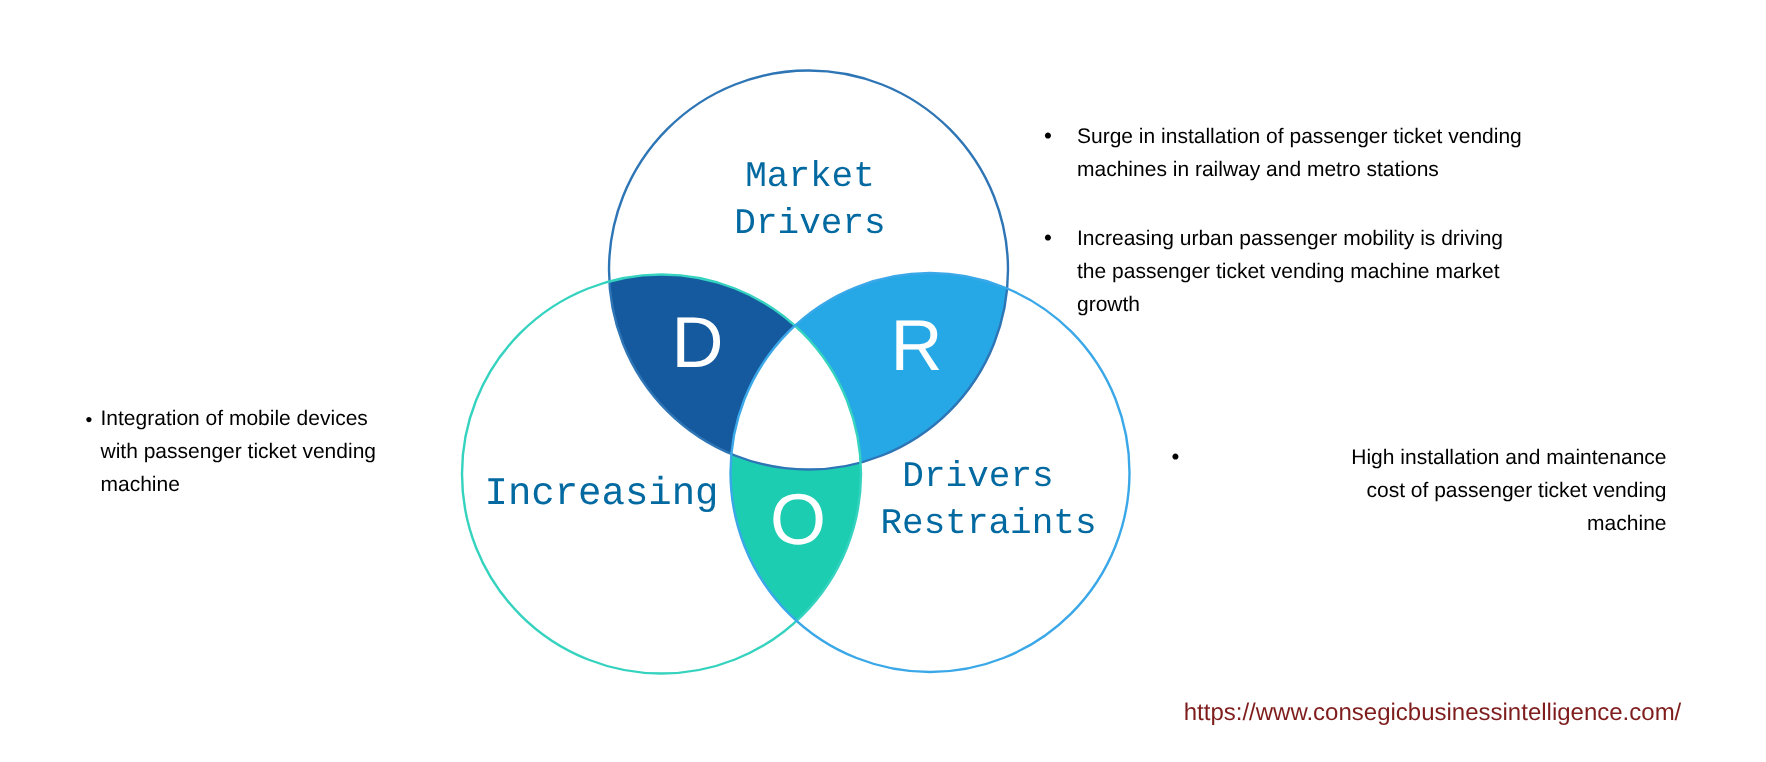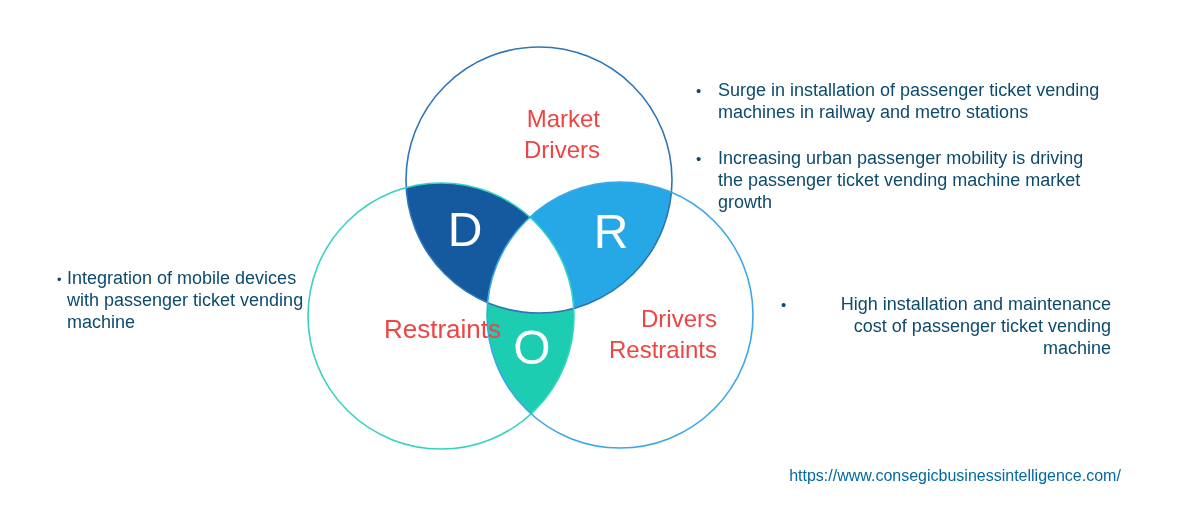--- a/index.html
+++ b/index.html
@@ -8,46 +8,46 @@
     font-family:"Liberation Sans", sans-serif; overflow:hidden;
   }
   .venn { position:absolute; left:0; top:0; }
   .outline { fill:none; stroke-width:1.6px; }
   .lens-letter {
     font-family:"Liberation Sans", sans-serif;
     font-size:48px; text-anchor:middle; dominant-baseline:central;
     font-weight:400;
   }
   .circle-label {
-    position:absolute; color:#ef4444; text-align:right;
-    font-size:24px; line-height:1.28; font-weight:400;
+    position:absolute; color:#0369a1; text-align:center;
+    font-size:24px; line-height:1.28; font-weight:400;font-family:Liberation Mono, monospace;
   }
   .drivers-label     { left:480px; top:104px; width:120px; }
   .opportunity-label { left:301px; top:313px; width:200px; font-size:26px; }
   .restraints-label  { left:587px; top:304px; width:130px; }
   .bullets {
     position:absolute; list-style:none; margin:0; padding:0;
-    color:#0c4a6e; font-size:18px; line-height:22px;
+    color:#000000; font-size:14px; line-height:22px;
   }
   .bullets li { position:relative; white-space:pre-line; }
   .bullets li::before {
     content:"\2022"; position:absolute; left:0; top:0;
   }
   .list-drivers { left:696px; top:79px; width:450px; }
   .list-drivers li { padding-left:22px; margin-bottom:24px; }
   .list-drivers li::before { font-size:15px; top:1px; }
   .list-restraints { left:781px; top:293px; width:330px;text-align:right; }
   .list-restraints li { padding-left:15px; }
   .list-restraints li::before { font-size:15px; top:1px; }
   .list-opportunity { left:57px; top:267px; width:280px; }
   .list-opportunity li { padding-left:10px; margin-bottom:30px; }
   .list-opportunity li::before { font-size:13px; top:2px; }
   .footer-url {
     position:absolute; left:740px; top:467px; width:430px;
-    text-align:center; font-size:16px; color:#0369a1;
+    text-align:center; font-size:16px; color:#7f1d1d;
   }
 </style>
 </head>
 <body>
 
 <div class="canvas">
 
   <svg class="venn" width="1177" height="508" viewBox="0 0 1177 508">
     <defs>
       <clipPath id="clipL">
@@ -75,21 +75,21 @@
     <circle class="outline" cx="539" cy="180" r="133" stroke="#2E75B6"></circle>
     <circle class="outline" cx="441" cy="316" r="133" stroke="#35D3BF"></circle>
     <circle class="outline" cx="620" cy="315" r="133" stroke="#3AA8E8"></circle>
 
     <text class="lens-letter" x="465" y="229" fill="#FFFFFF">D</text>
     <text class="lens-letter" x="611" y="231" fill="#FFFFFF">R</text>
     <text class="lens-letter" x="532" y="347" fill="#FFFFFF">O</text>
   </svg>
 
   <div class="circle-label drivers-label">Market Drivers</div>
-  <div class="circle-label opportunity-label">Restraints</div>
+  <div class="circle-label opportunity-label">Increasing</div>
   <div class="circle-label restraints-label">Drivers Restraints</div>
 
   <ul class="bullets list-drivers">
       <li>Surge in installation of passenger ticket vending
 machines in railway and metro stations</li>
       <li>Increasing urban passenger mobility is driving
 the passenger ticket vending machine market
 growth</li>
     </ul>
   <ul class="bullets list-restraints">

